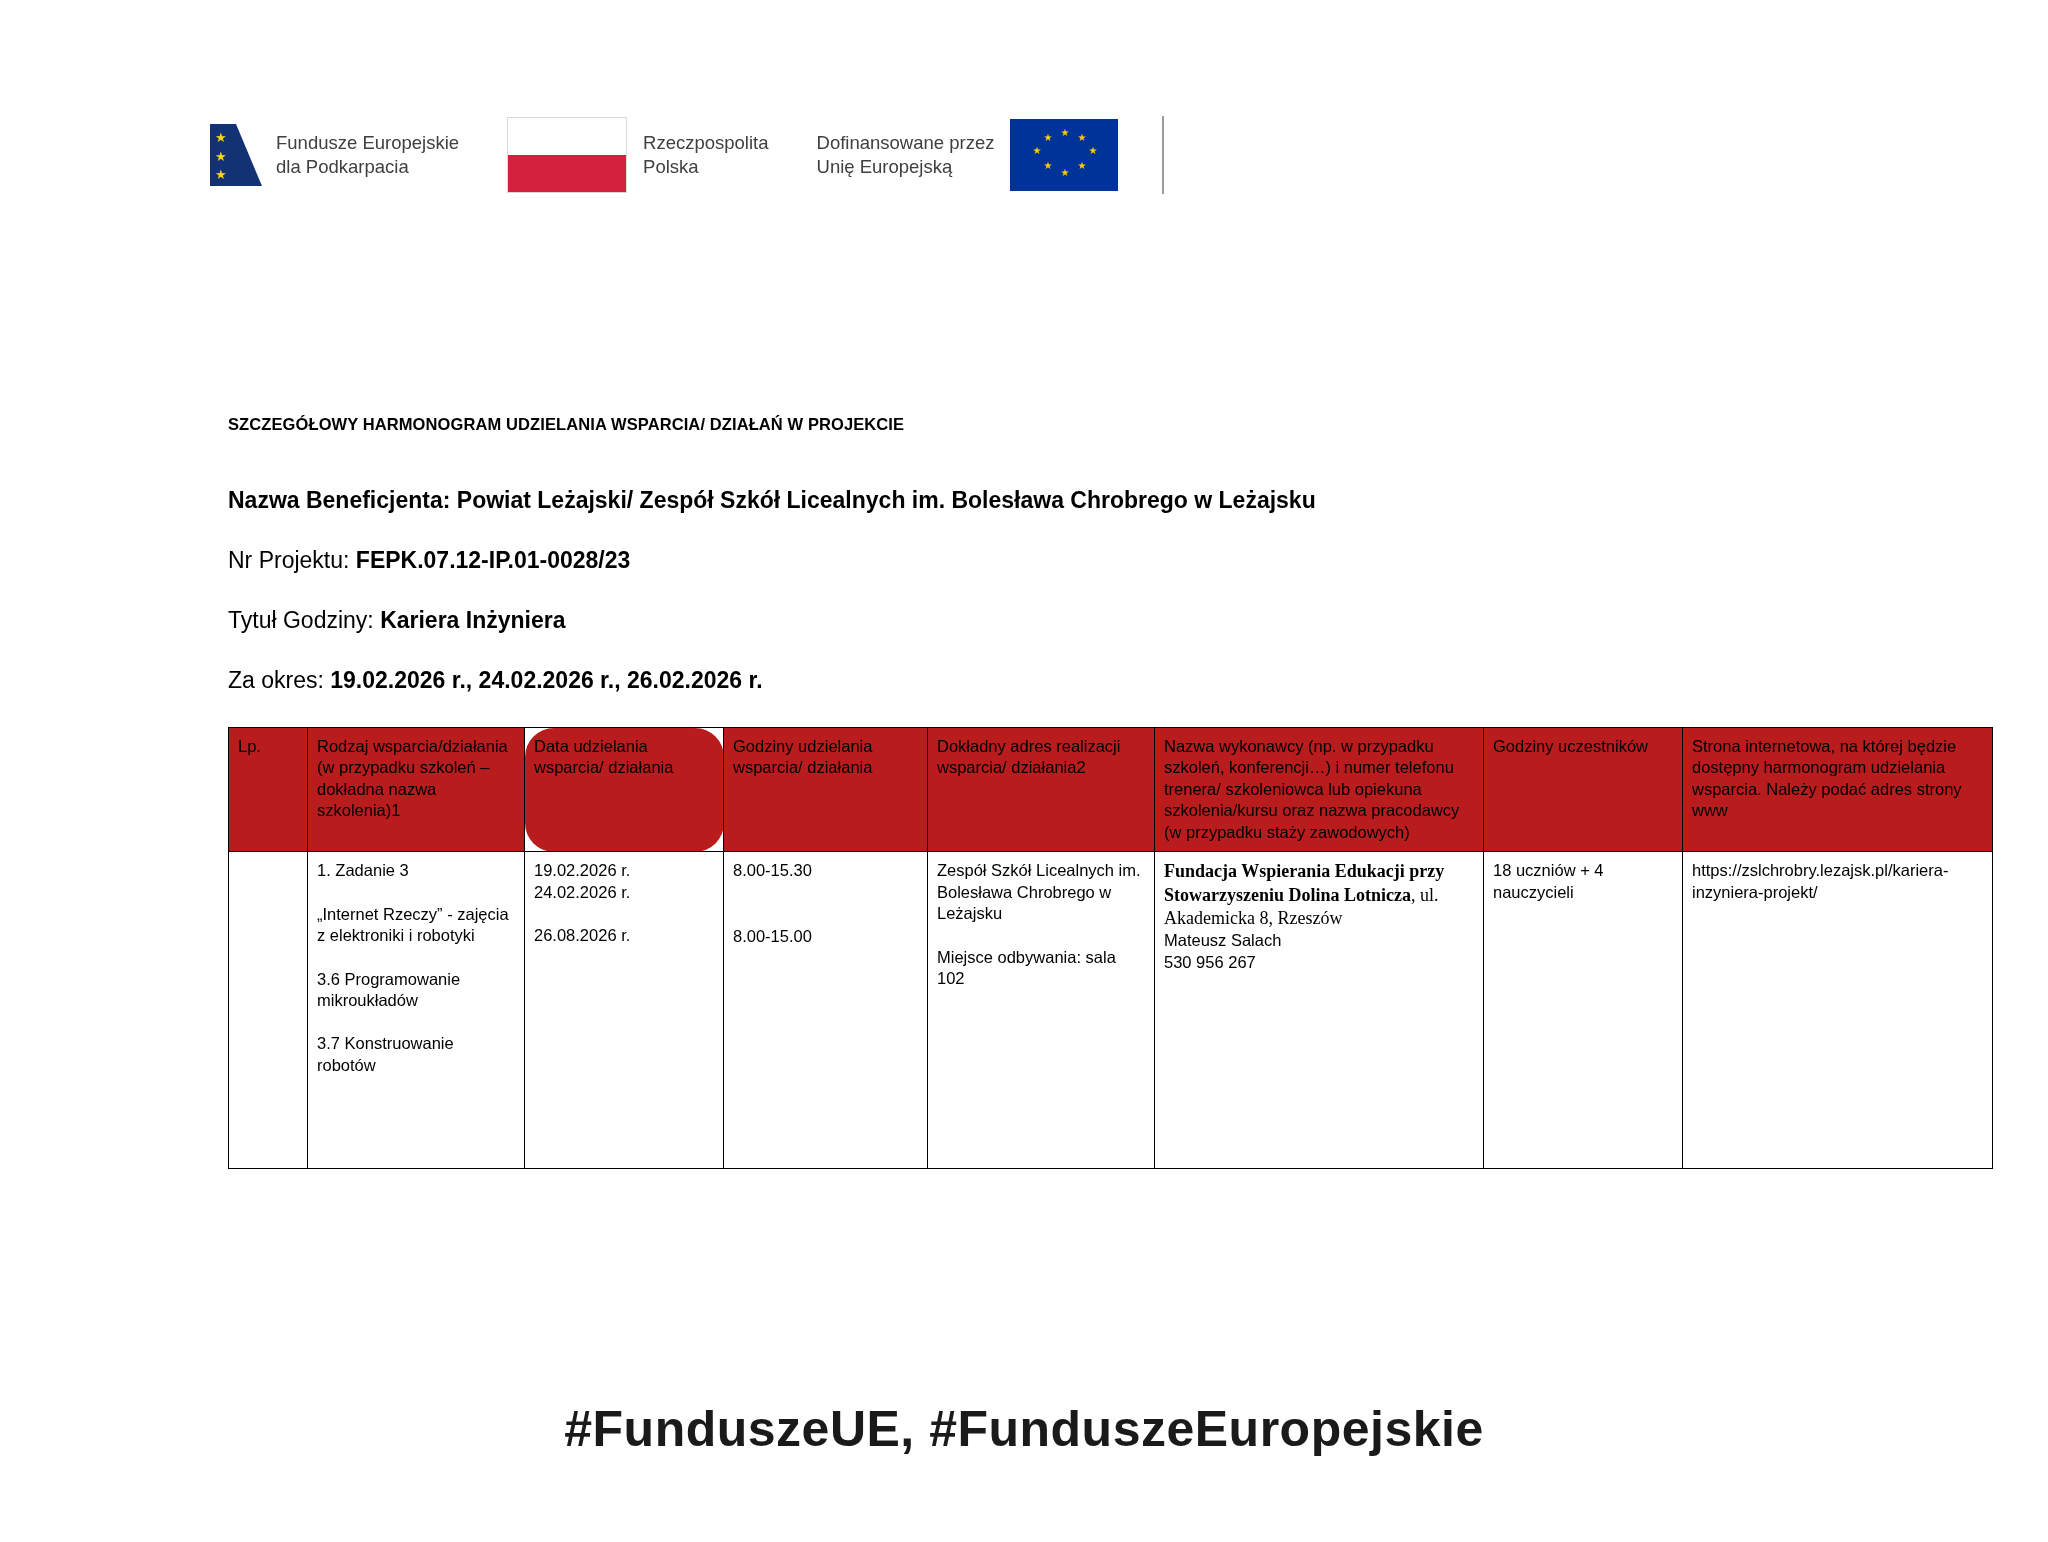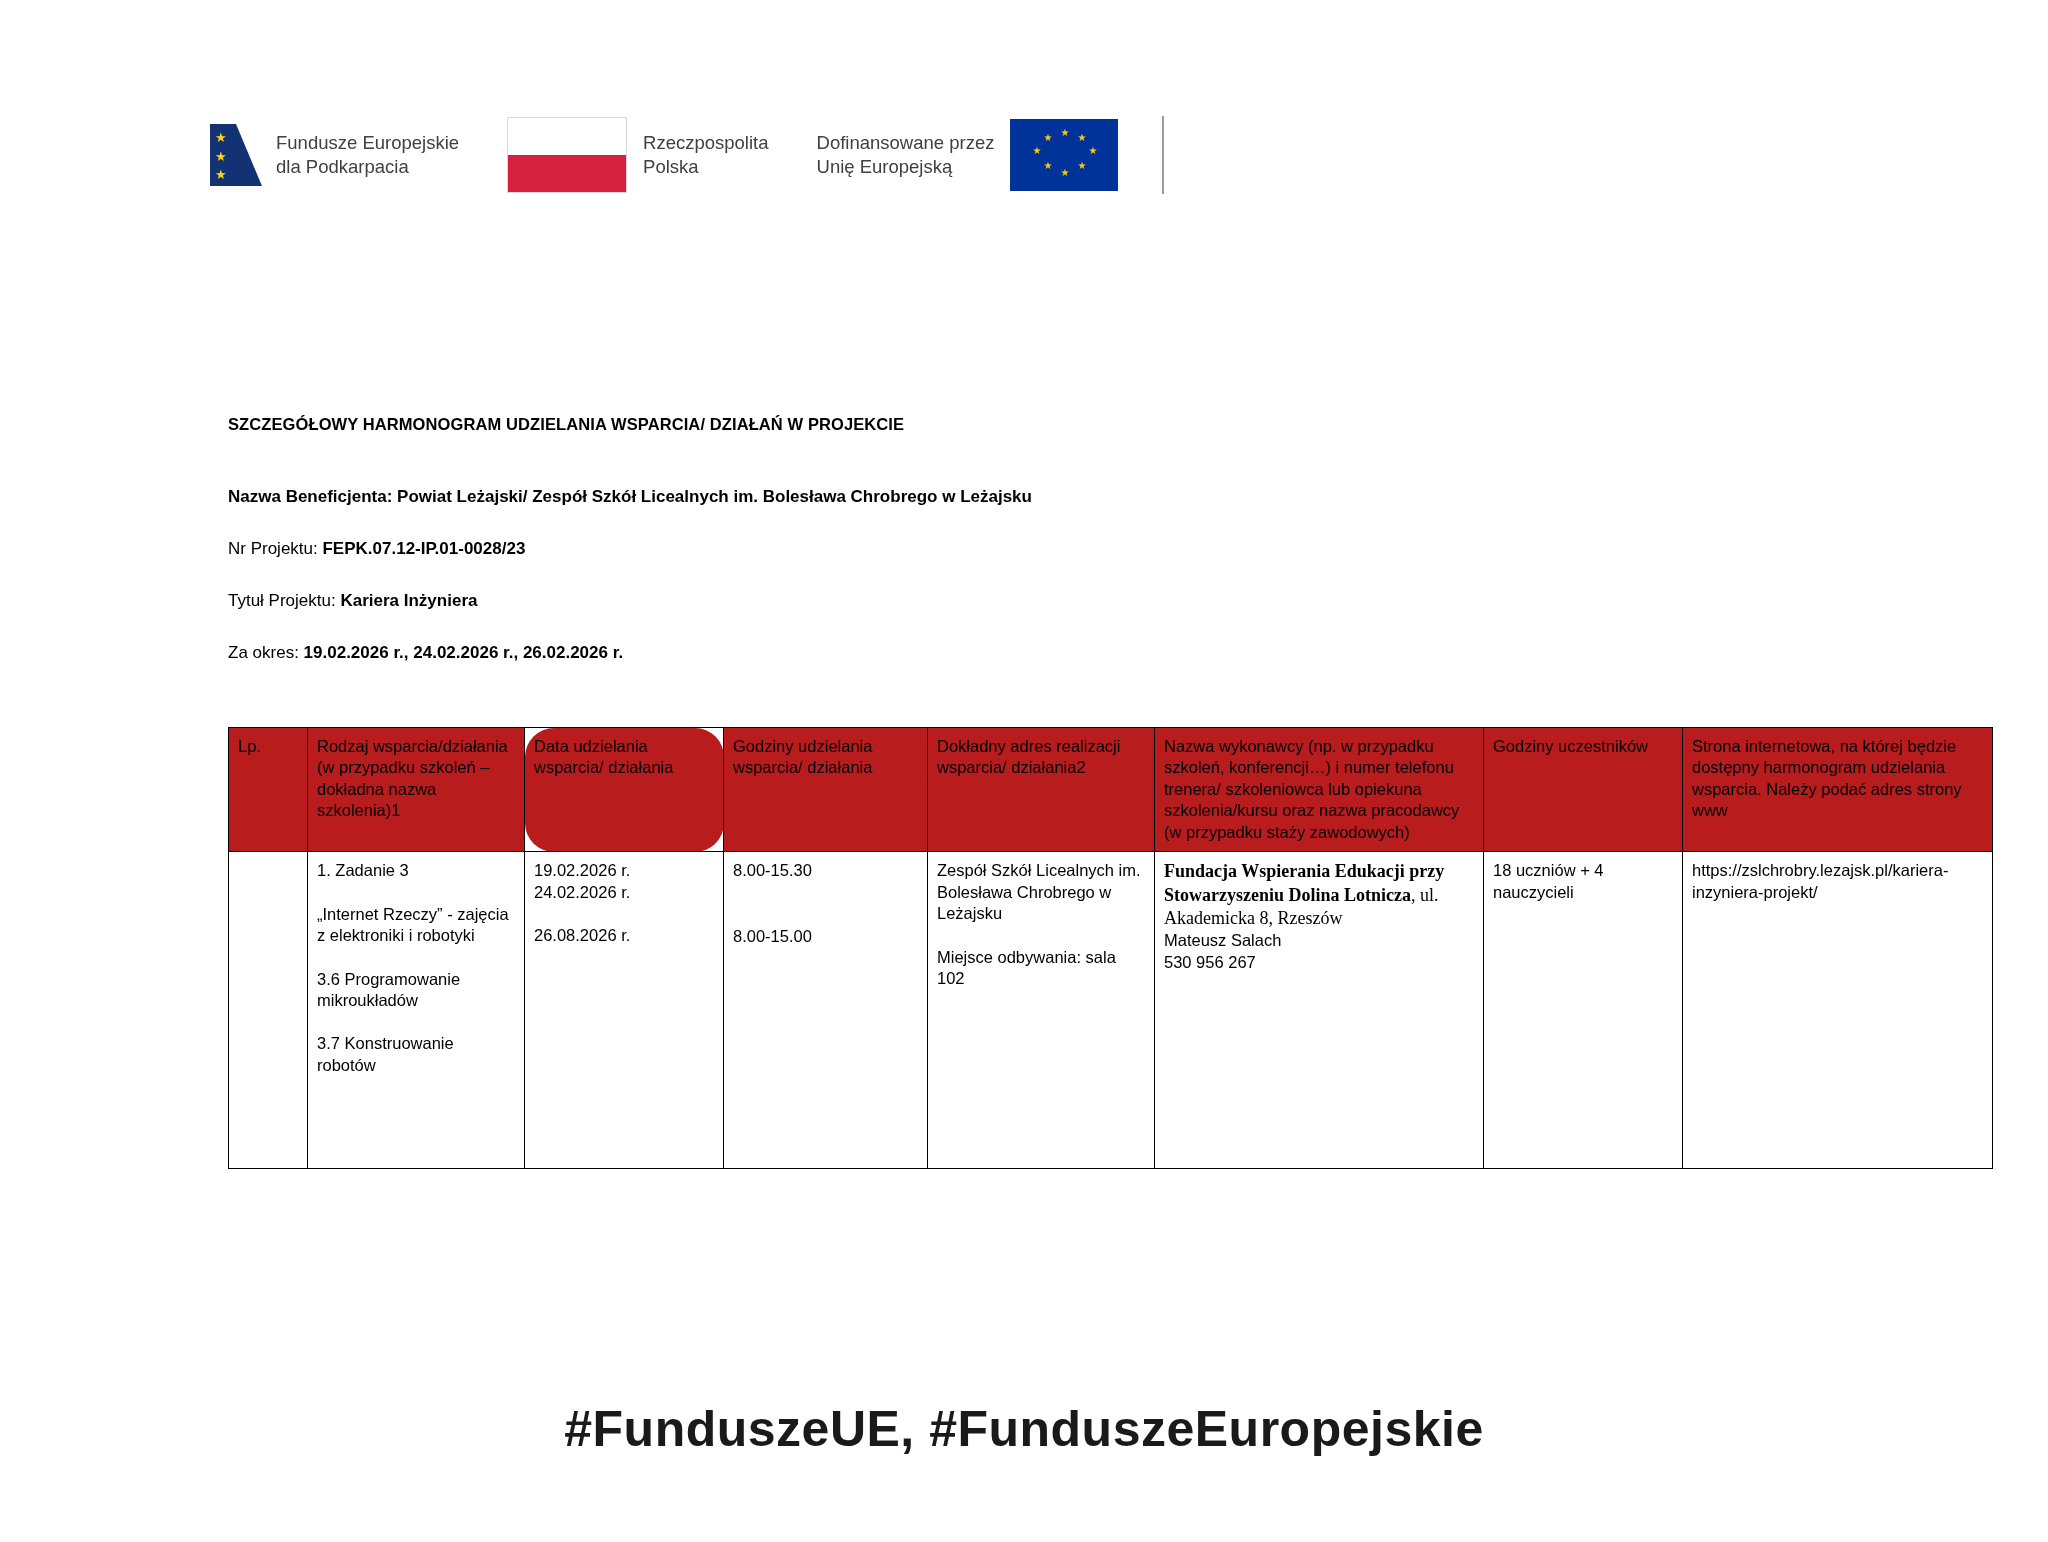--- a/index.html
+++ b/index.html
@@ -144,21 +144,21 @@
   }
 
   .doc-title {
     font-size: 16.5px;
     font-weight: bold;
     letter-spacing: 0.1px;
     margin: 0 0 52px 0;
   }
 
   .meta-line {
-    font-size: 17px;
+    font-size: 23px;
     margin: 0 0 30px 0;
     line-height: 1.3;
   }
   .meta-line b { font-weight: bold; }
 
   
   table.harmonogram {
     position: absolute;
     left: 228px;
     top: 727px;
@@ -277,21 +277,21 @@
 
   <p class="meta-line">
     <b>Nazwa Beneficjenta: </b><b>Powiat Leżajski/ Zespół Szkół Licealnych im. Bolesława Chrobrego w Leżajsku</b>
   </p>
 
   <p class="meta-line">
     <span> Nr Projektu: </span><b>FEPK.07.12-IP.01-0028/23</b>
   </p>
 
   <p class="meta-line">
-    <span>Tytuł Projektu: </span><b>Kariera Inżyniera</b>
+    <span>Tytuł Godziny: </span><b>Kariera Inżyniera</b>
   </p>
 
   <p class="meta-line">
     <span>Za okres: </span><b>19.02.2026 r., 24.02.2026 r., 26.02.2026 r.</b>
   </p>
 
 </div>
 
 <table class="harmonogram">
   <thead>

